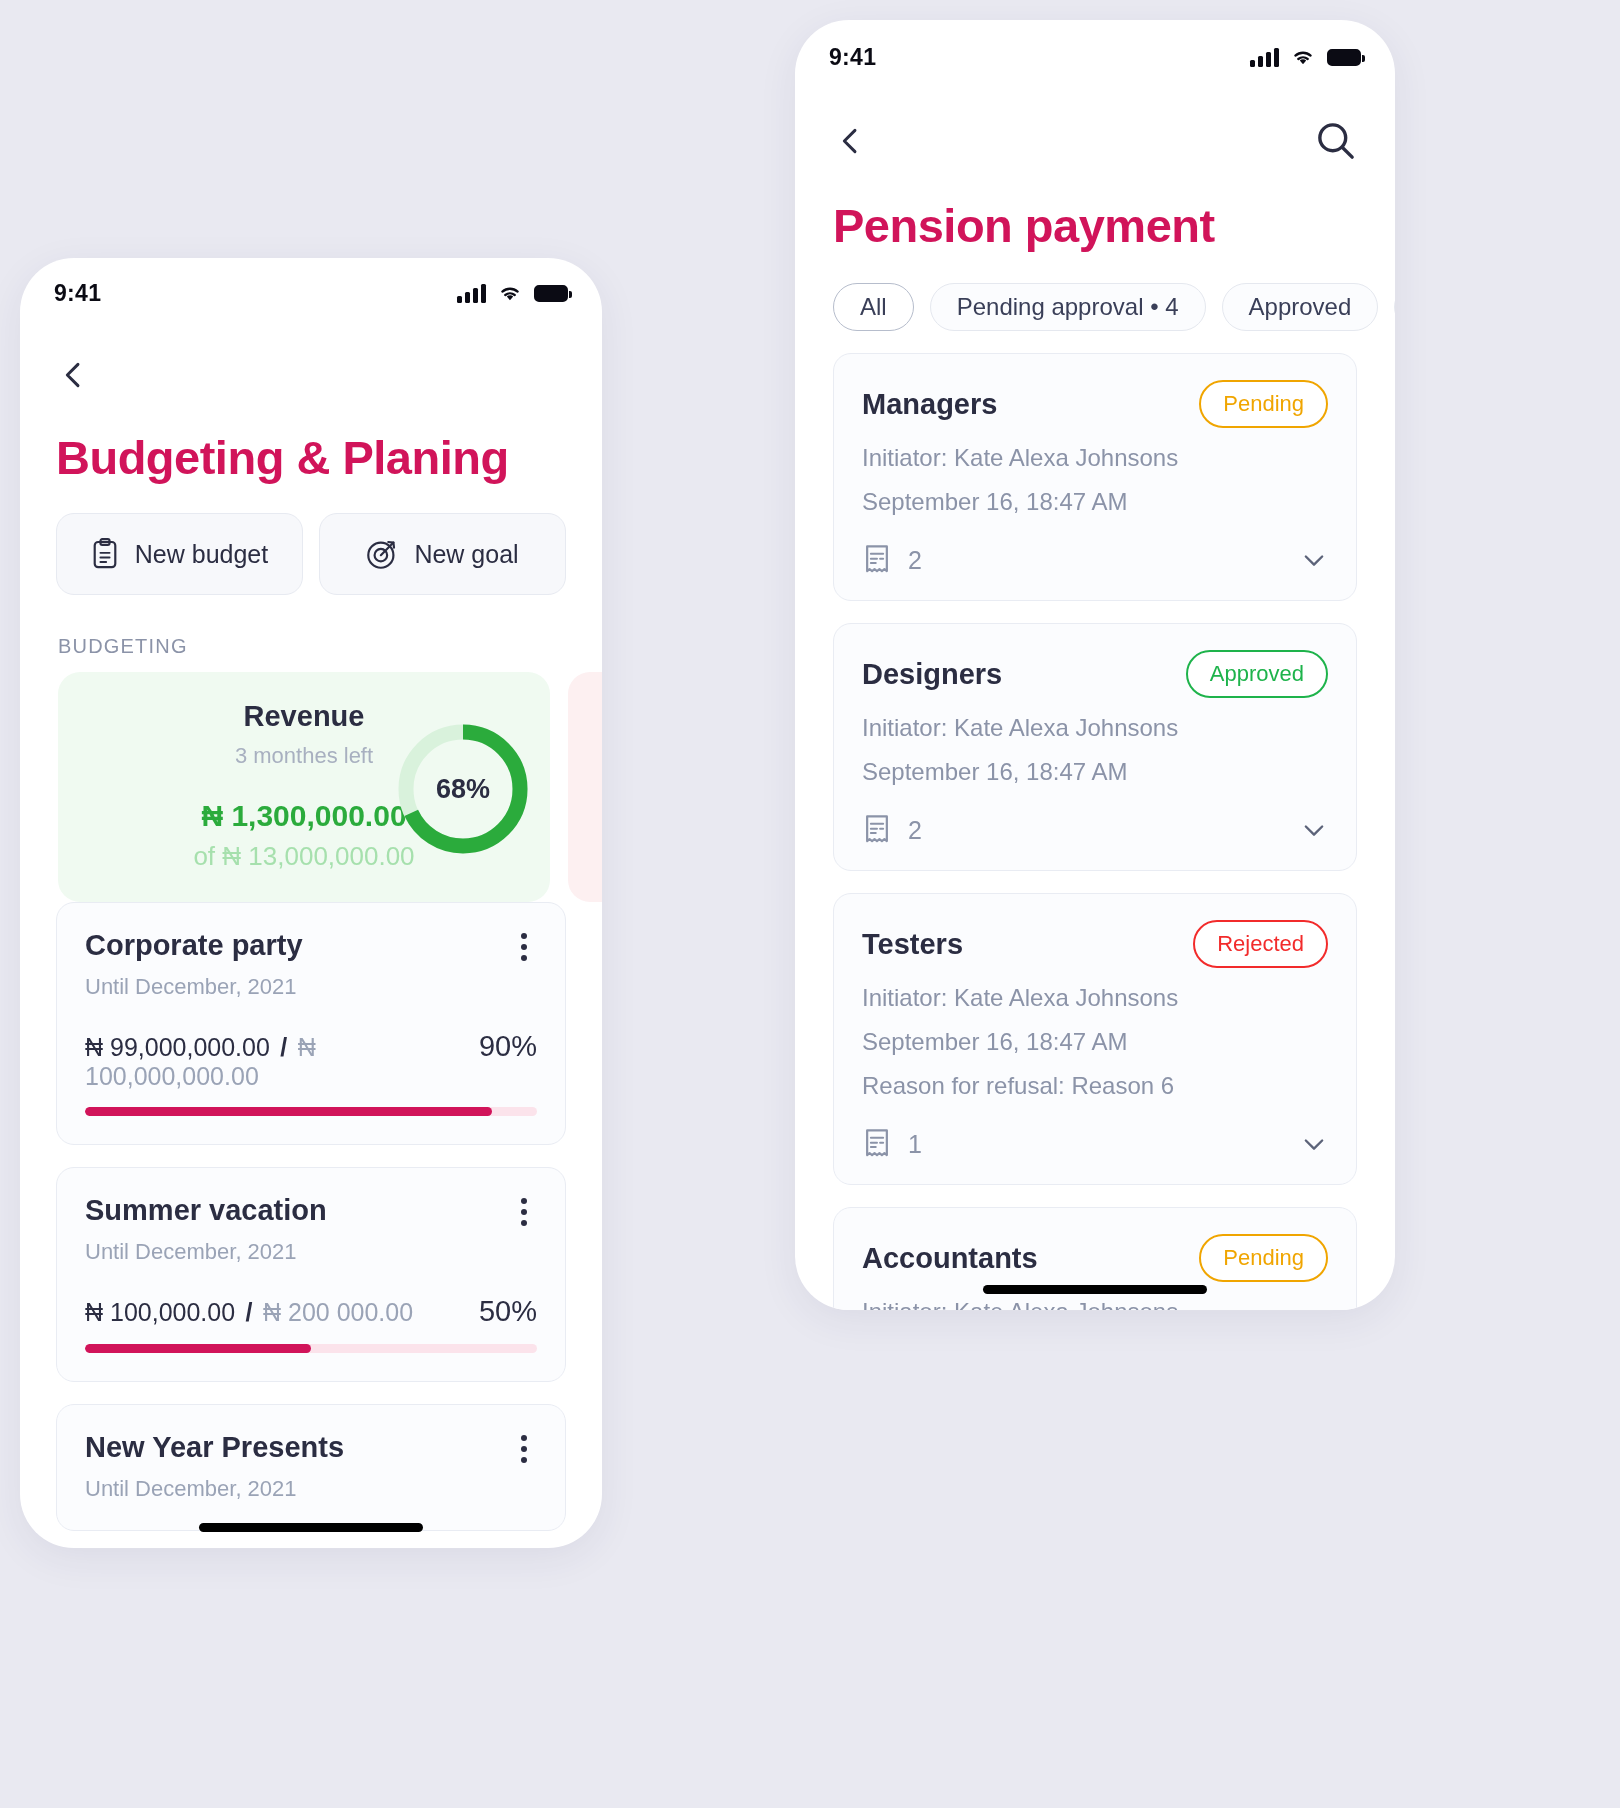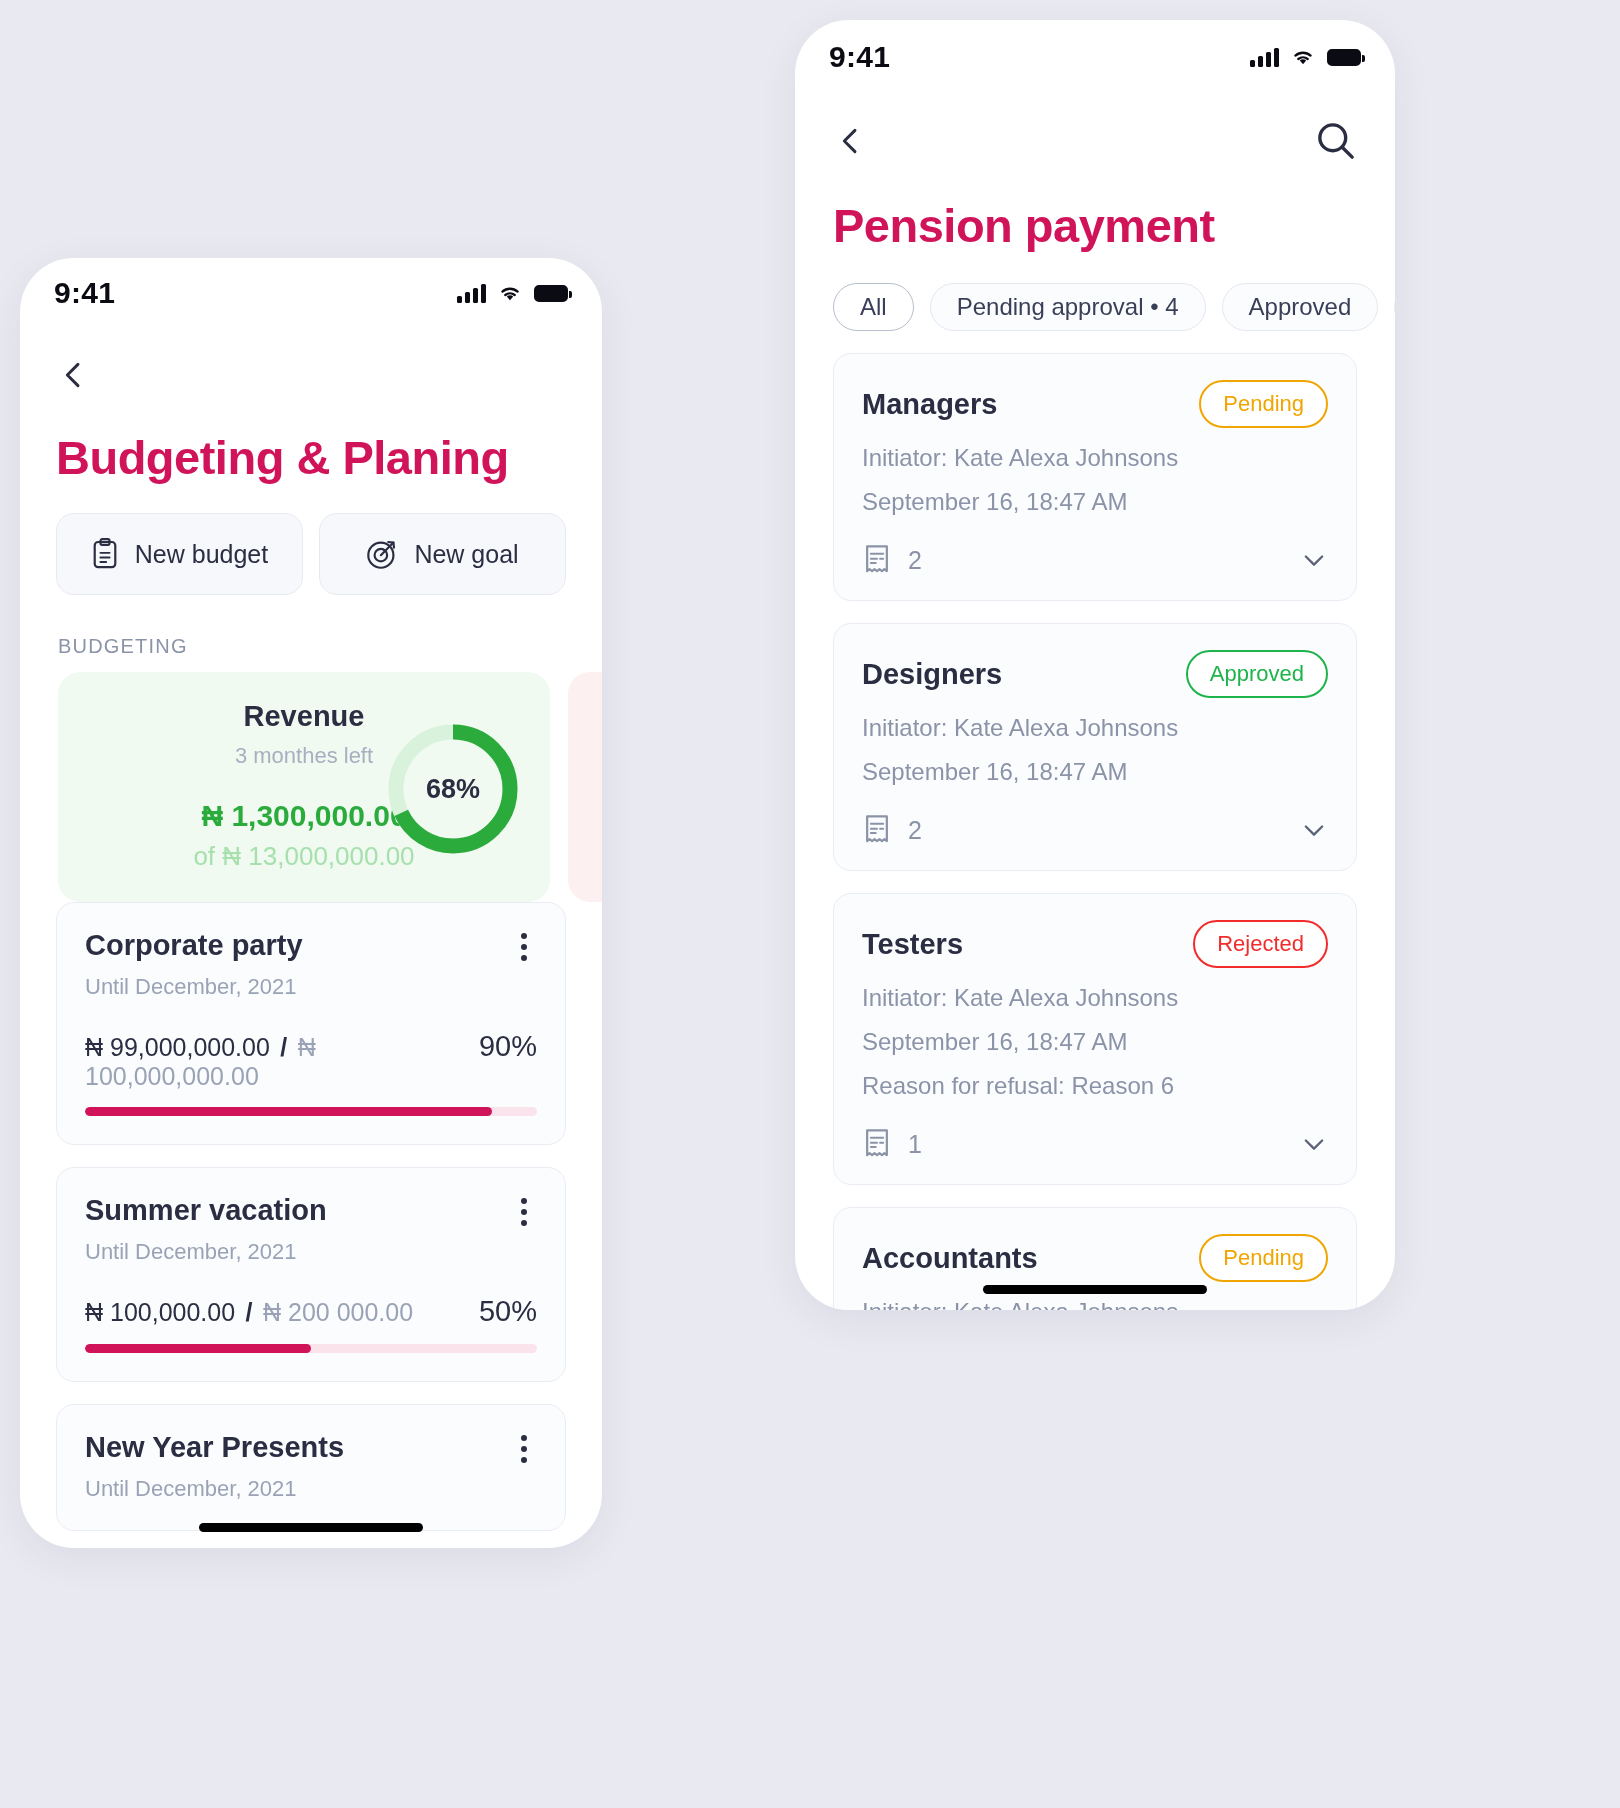--- a/index.html
+++ b/index.html
@@ -16,21 +16,21 @@
     position: absolute;
     background: #ffffff;
     border-radius: 54px;
     overflow: hidden;
   }
   .status-bar {
     display: flex; align-items: center; justify-content: space-between;
     padding: 0 34px;
     height: 56px;
   }
-  .status-time { font-size: 30px; font-weight: bold; color: #0b0b14; letter-spacing: .3px; }
+  .status-time { font-size: 23px; font-weight: bold; color: #0b0b14; letter-spacing: .3px; }
   .status-icons { display: flex; align-items: center; gap: 12px; }
 
   .bars { display: flex; align-items: flex-end; gap: 3px; height: 20px; }
   .bars i { display: block; width: 5px; background: #0b0b14; border-radius: 1.5px; }
   .bars i:nth-child(1){ height: 7px; }
   .bars i:nth-child(2){ height: 11px; }
   .bars i:nth-child(3){ height: 15px; }
   .bars i:nth-child(4){ height: 19px; }
 
   .battery {
@@ -91,21 +91,21 @@
   .budget-card.red   { width: 492px; background: #fdf0f1; }
   .bc-name { font-size: 29px; font-weight: bold; color: #2b2d42; }
   .bc-sub  { font-size: 22px; color: #a8b0c0; margin-top: 10px; }
   .bc-amount { font-size: 30px; font-weight: bold; margin-top: 30px; }
   .bc-total  { font-size: 26px; margin-top: 8px; }
   .green .bc-amount { color: #2bab3c; }
   .green .bc-total  { color: #a6e0ad; }
   .red .bc-amount   { color: #f23b3b; }
   .red .bc-total    { color: #f7b6b6; }
 
-  .donut { position: absolute; right: 26px; top: 46px; width: 142px; height: 142px; }
+  .donut { position: absolute; right: 16px; top: 46px; width: 142px; height: 142px; }
   .donut-label {
     position: absolute; inset: 0;
     display: flex; align-items: center; justify-content: center;
     font-size: 27px; font-weight: bold; color: #2b2d42;
   }
 
   .goal-card {
     margin: 0 36px 22px 36px;
     background: #fbfcfe;
     border: 1.5px solid #e9ecf3;

